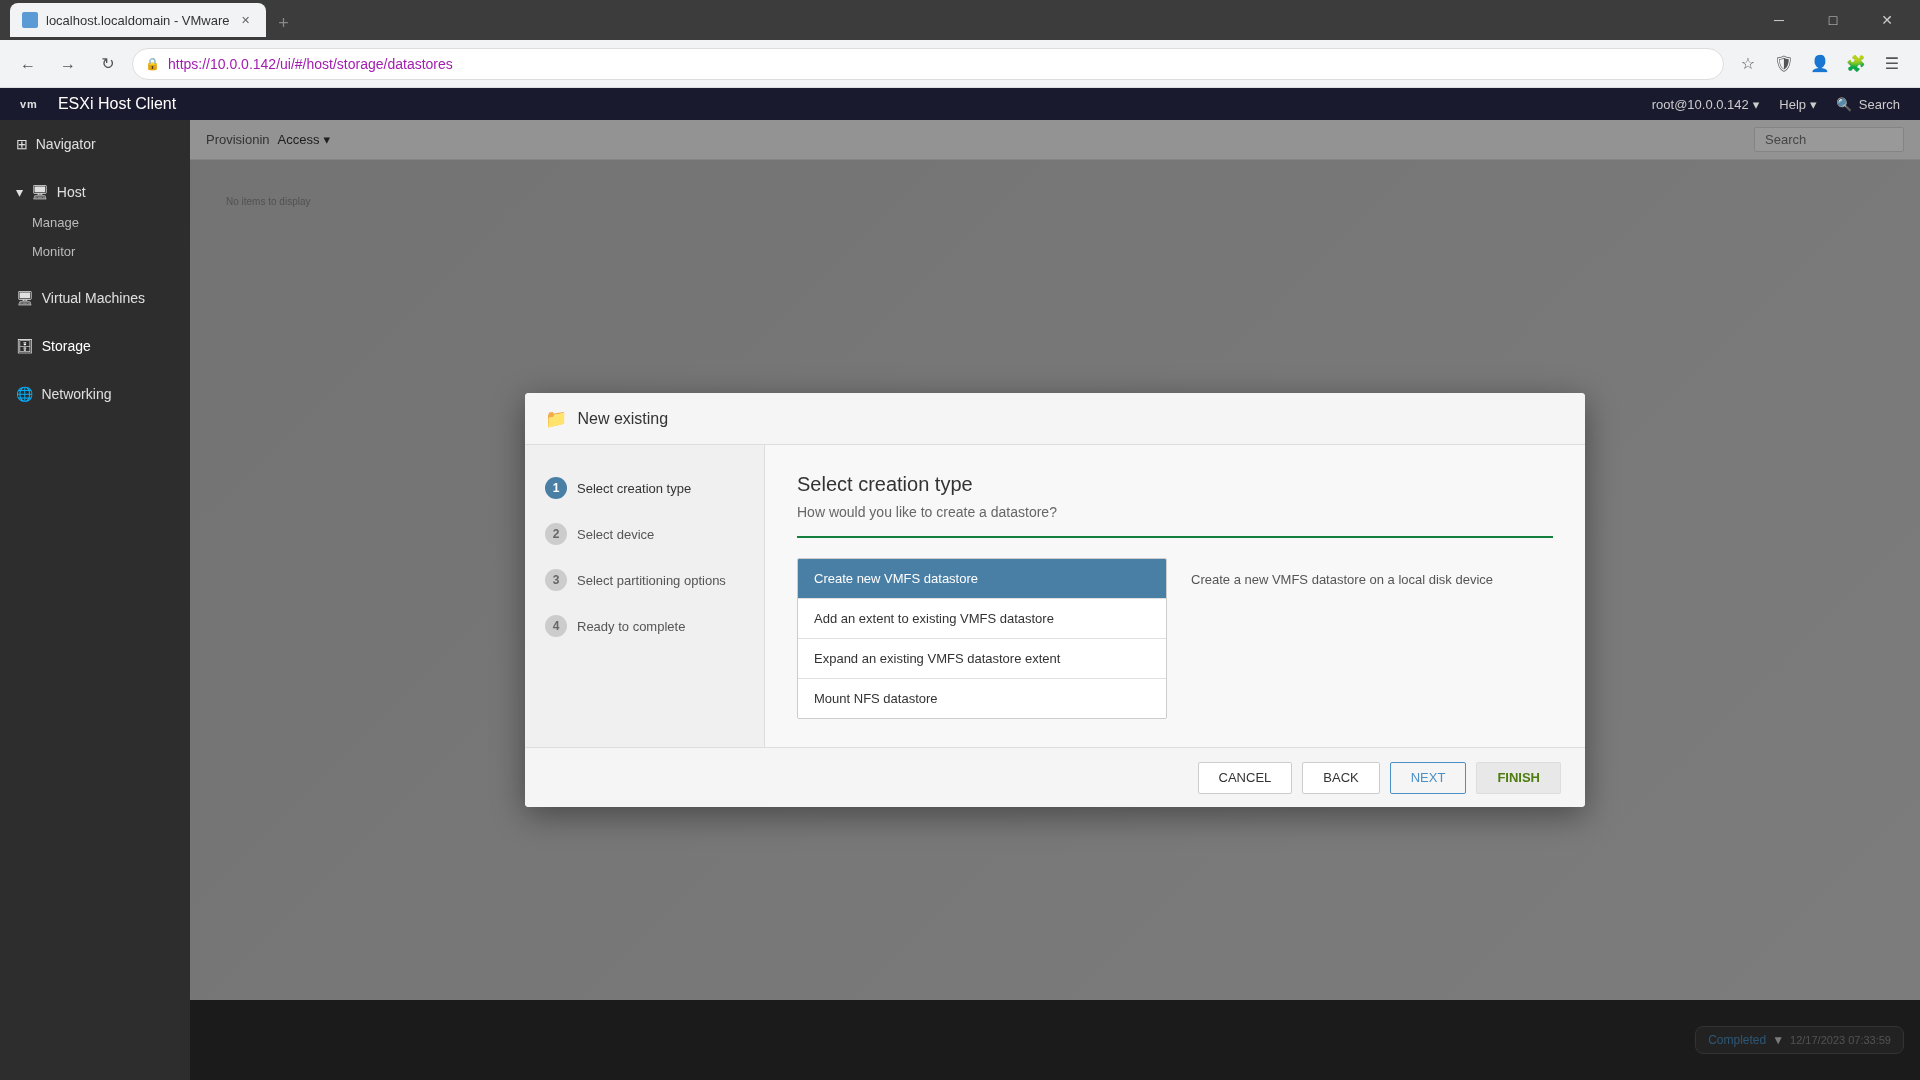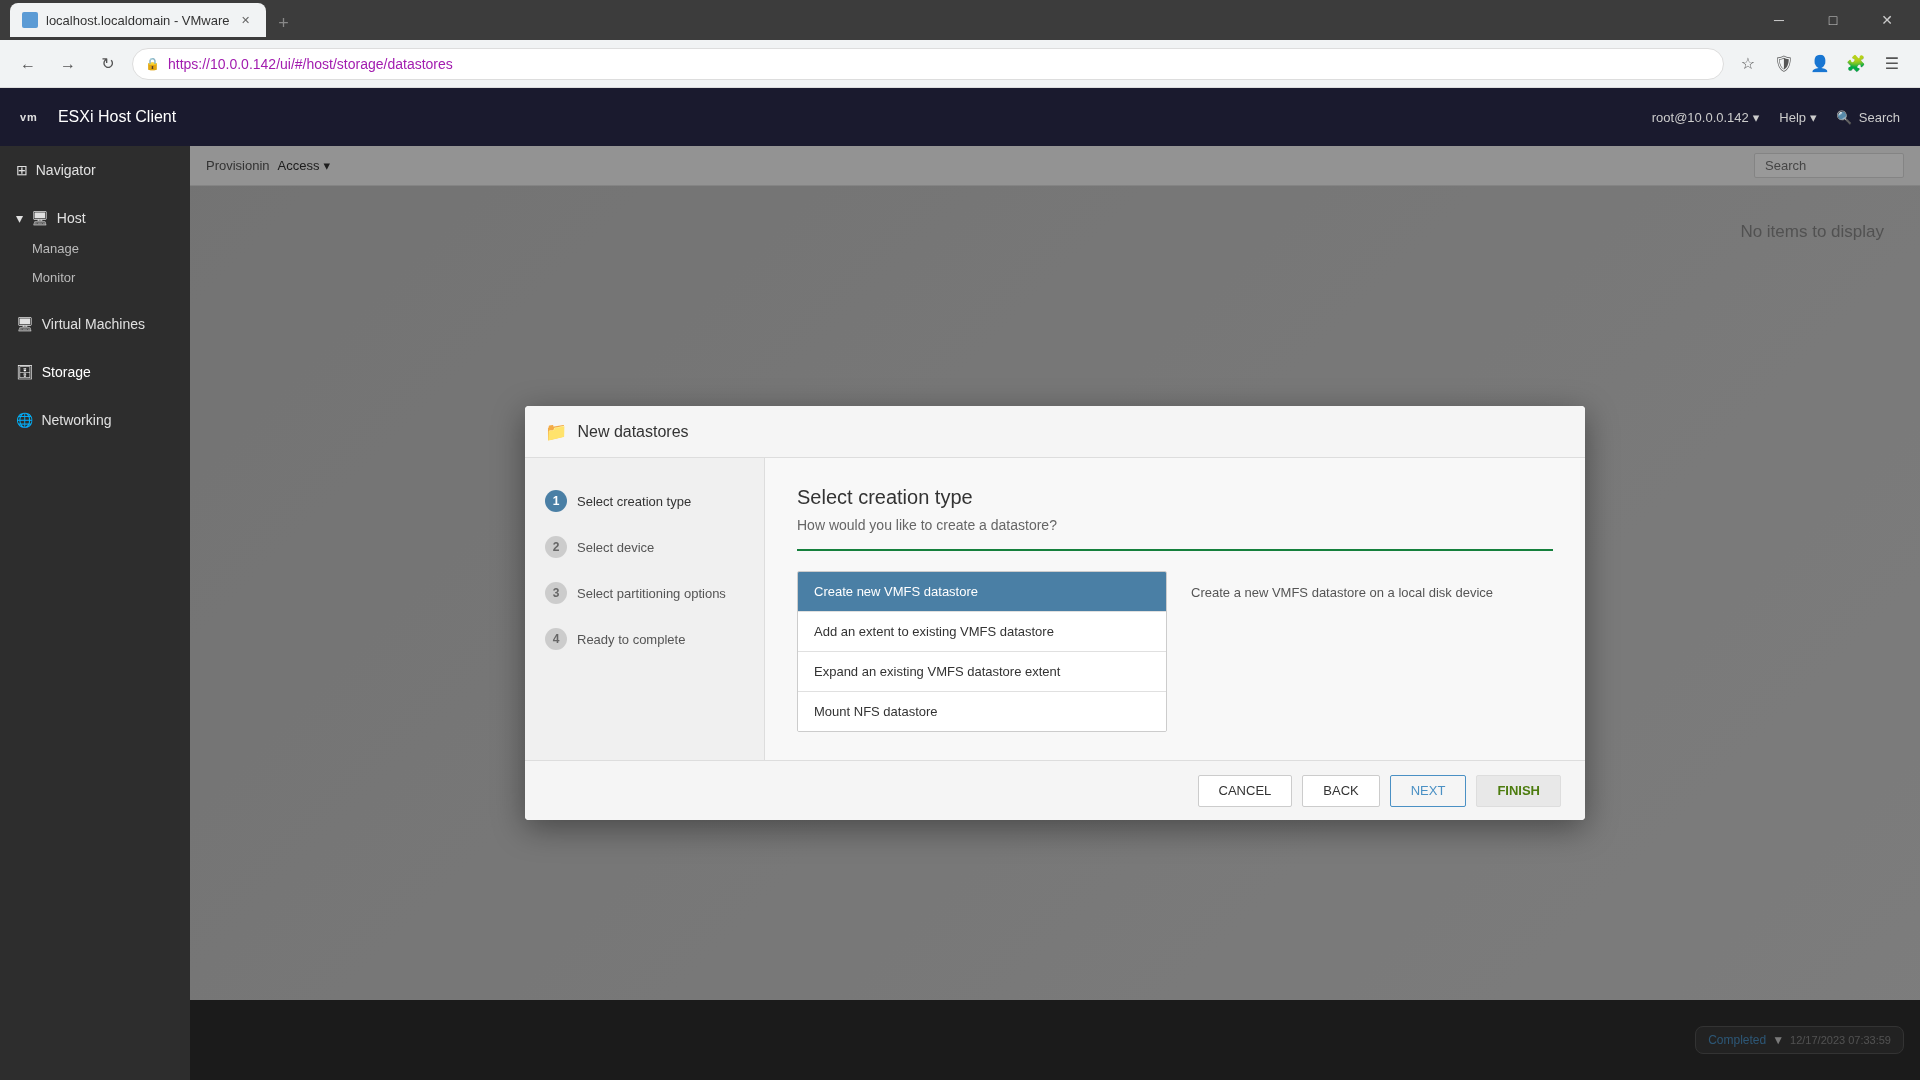--- a/index.html
+++ b/index.html
@@ -157,21 +157,21 @@
 
     
     .app-layout {
       display: flex;
       flex: 1;
       overflow: hidden;
     }
 
     
     .app-topbar {
-      height: 58px;
+      height: 32px;
       background: #1a1a2e;
       display: flex;
       align-items: center;
       padding: 8px 20px;
       gap: 20px;
       flex-shrink: 0;
     }
 
     .app-logo {
       color: #e0e0e0;
@@ -506,23 +506,23 @@
       color: #ccc;
       font-size: 14px;
     }
 
     
     .security-icon { color: #666; font-size: 12px; }
 
     
     .no-items {
       color: #888;
-      font-size: 17px;
+      font-size: 10px;
       padding: 20px;
-      text-align: right;
+      text-align: left;
     }
 
     
     .bg-table-area {
       flex: 1;
       padding: 16px;
       position: relative;
     }
 
     .bg-toolbar {
@@ -677,21 +677,21 @@
               <span class="completed-timestamp">12/17/2023 07:33:59</span>
             </div>
           </div>
         </div>
 
         <div class="modal-overlay">
           <div class="dialog">
 
             <div class="dialog-header">
               <span class="dialog-icon">📁</span>
-              <span class="dialog-title">New datastores</span>
+              <span class="dialog-title">New existing</span>
             </div>
 
             <div class="dialog-body">
 
               <div class="steps-panel">
                 <div class="step-item active">
                   <div class="step-number">1</div>
                   <span class="step-label">Select creation type</span>
                 </div>
                 <div class="step-item">

